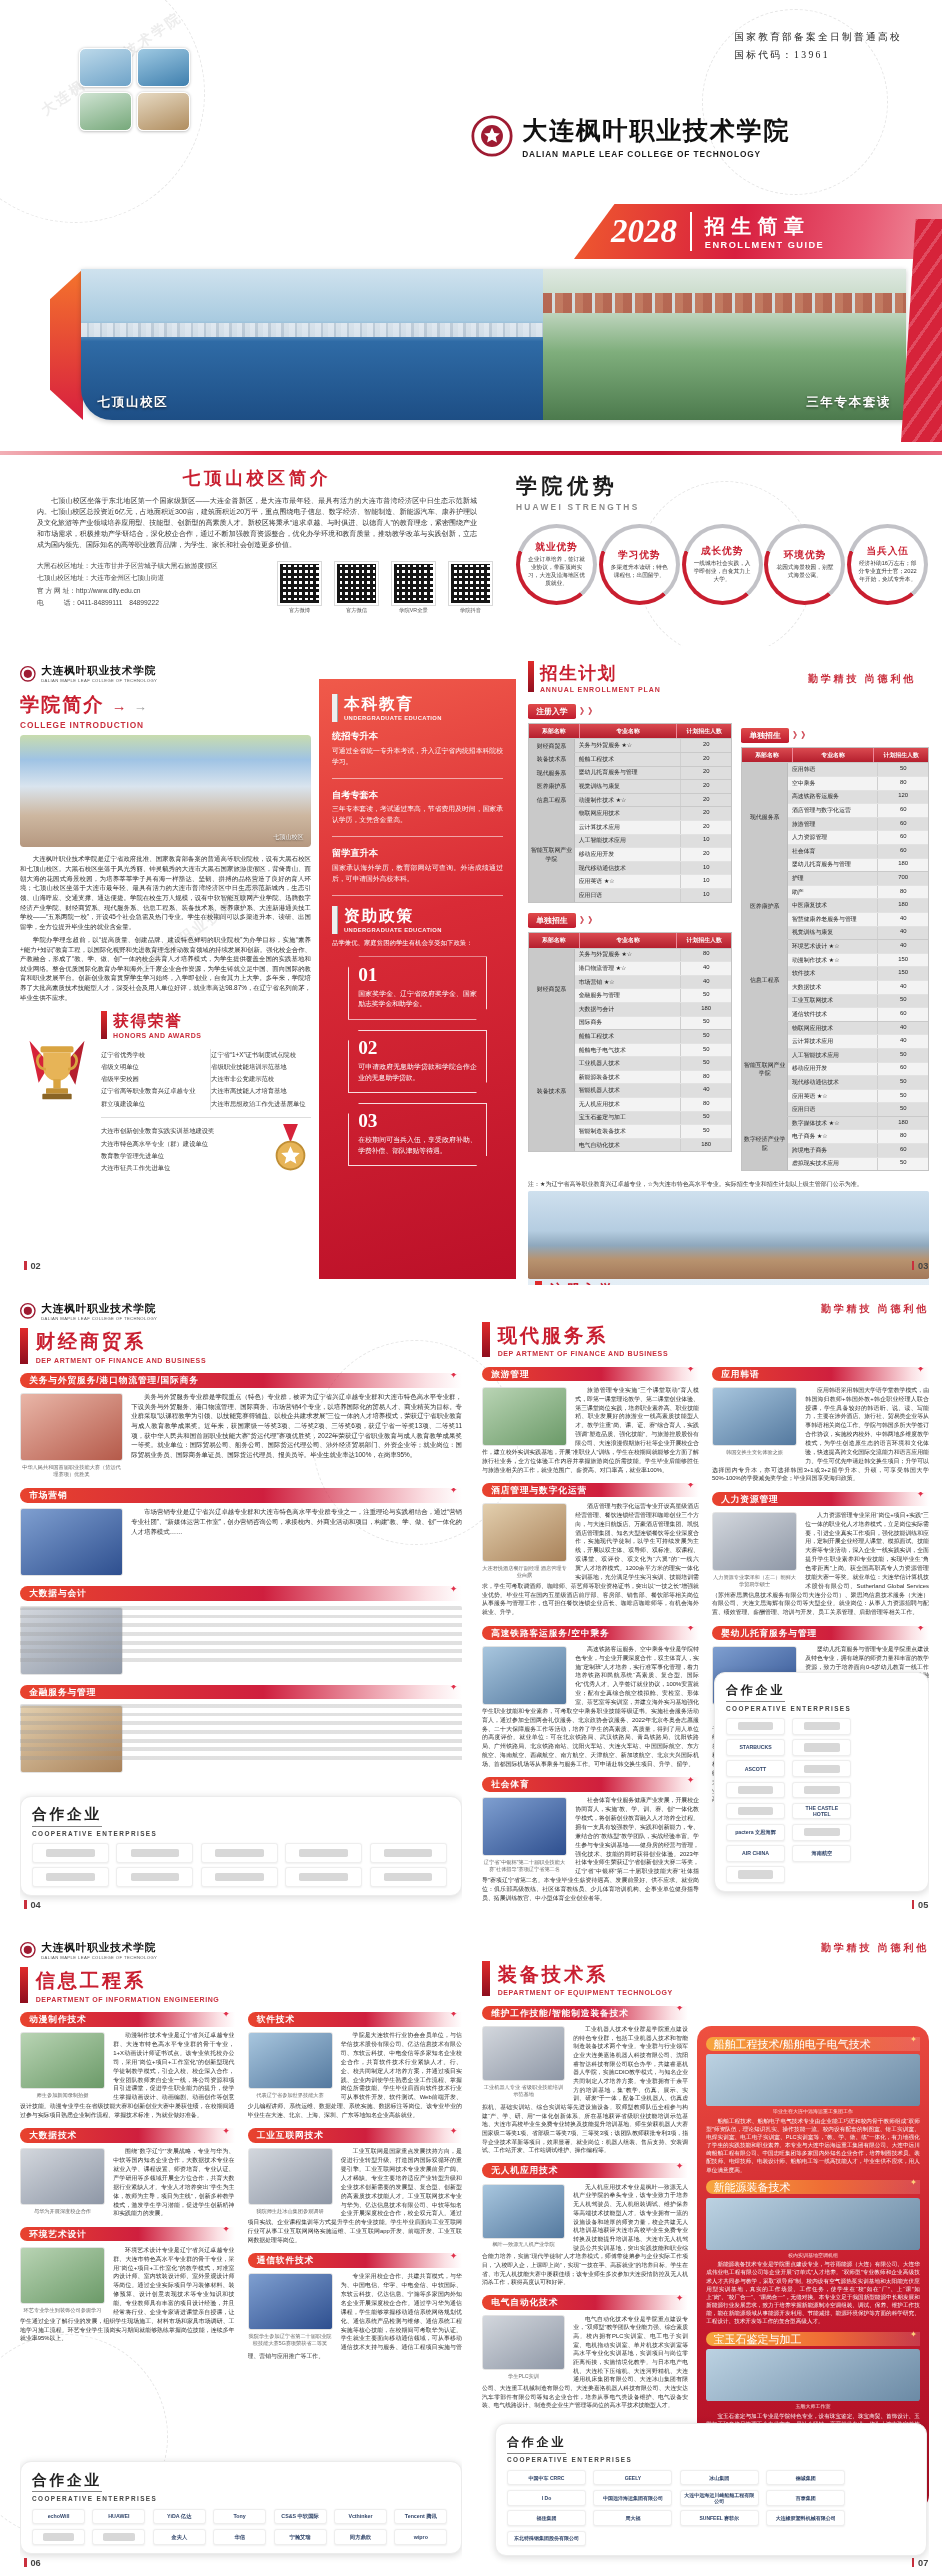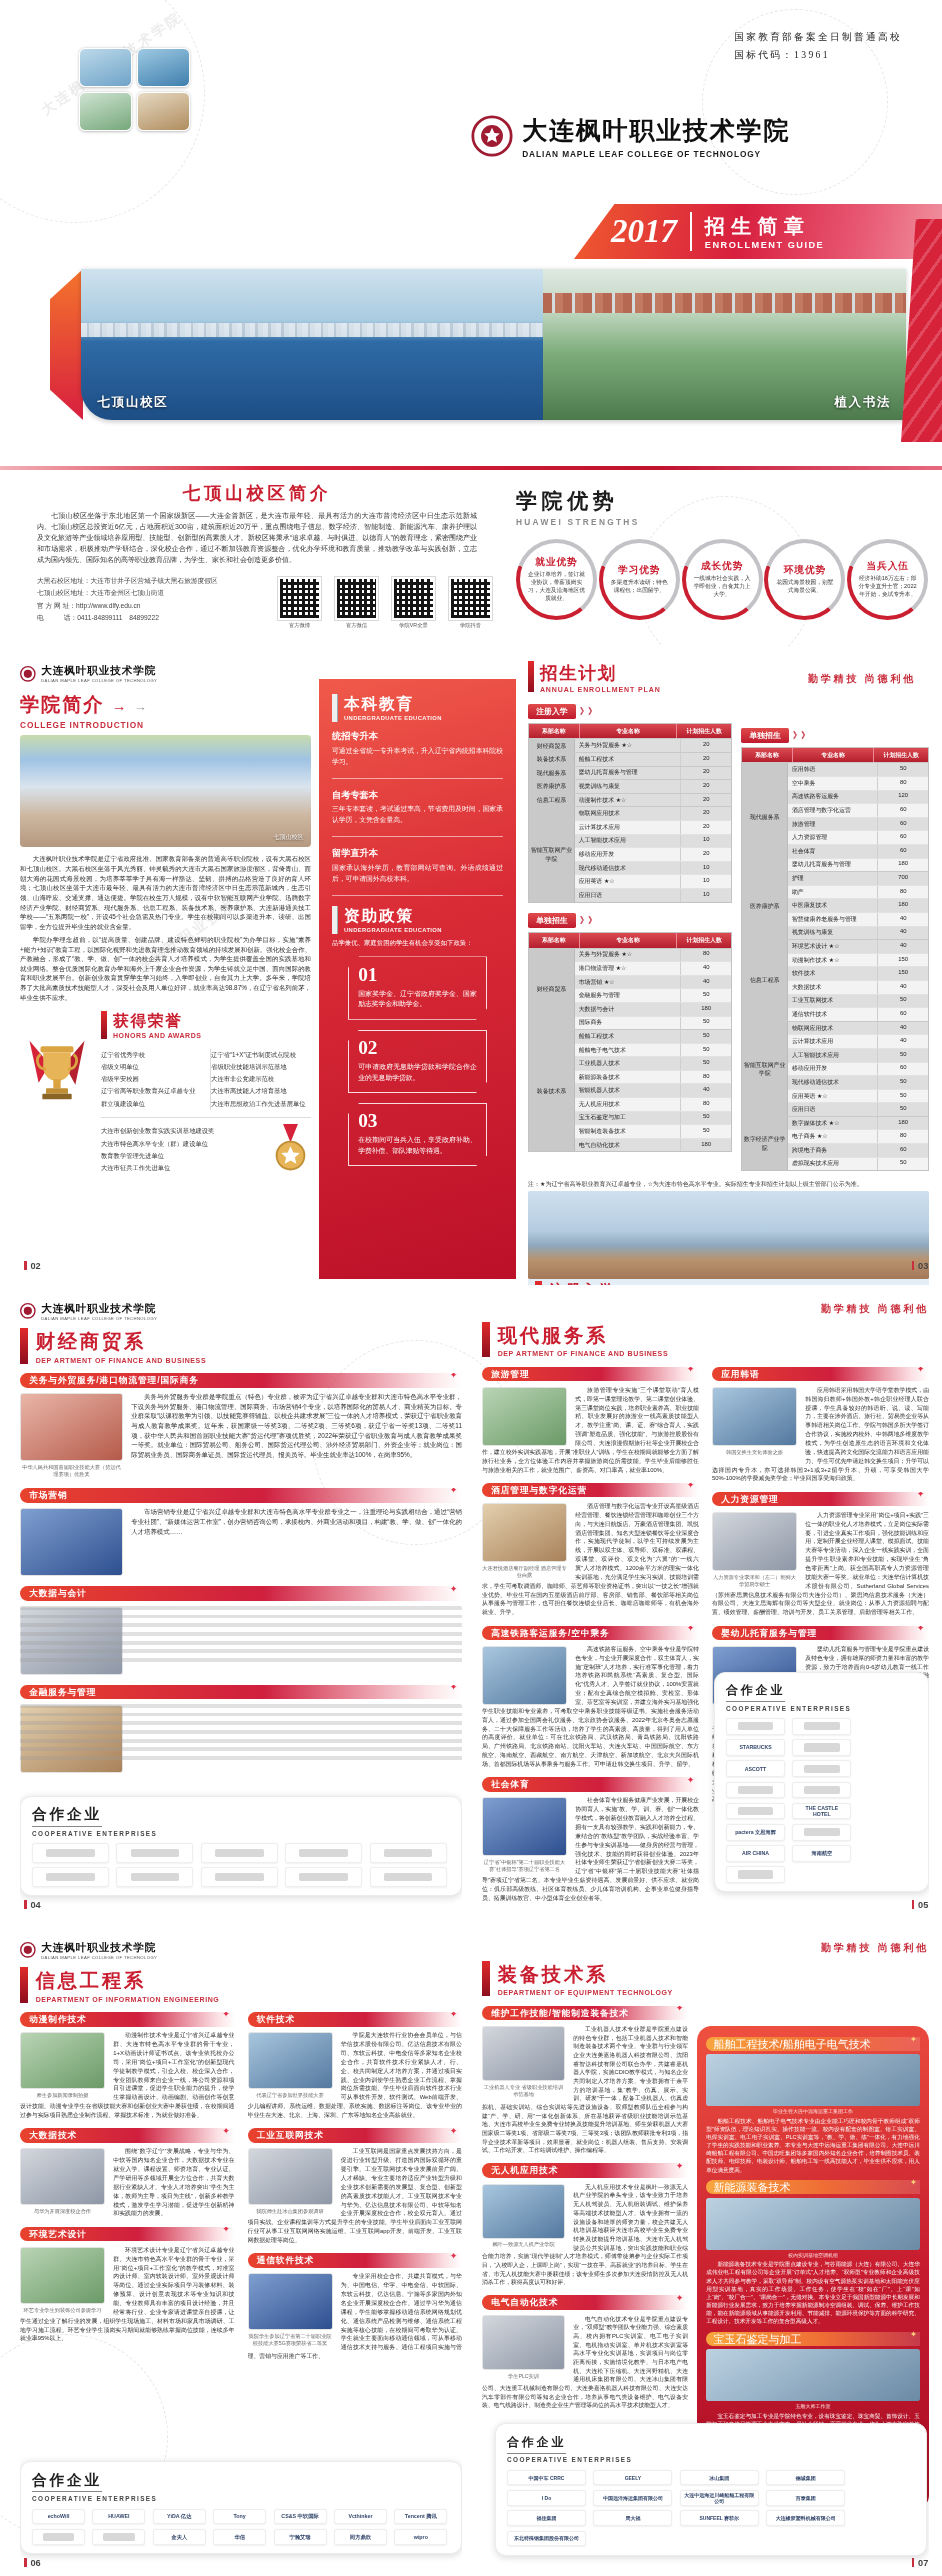--- a/index.html
+++ b/index.html
@@ -181,42 +181,42 @@
         <circle cx="23" cy="23" r="21" fill="none" stroke="#9e1b32" stroke-width="3"></circle>
         <circle cx="23" cy="23" r="12" fill="#9e1b32"></circle>
         <path d="M23 14l2.6 5.6 6 .6-4.5 4 1.3 5.8-5.4-3-5.4 3 1.3-5.8-4.5-4 6-.6z" fill="#fff"></path>
       </svg>
     <div>
       <div class="bn">大连枫叶职业技术学院</div>
       <div class="be">DALIAN MAPLE LEAF COLLEGE OF TECHNOLOGY</div>
     </div>
   </div>
   <div class="banner">
-    <span class="yr">2017</span>
+    <span class="yr">2028</span>
     <span class="bdiv"></span>
     <span>
       <span class="gcn">招生简章</span>
       <span class="gen">ENROLLMENT GUIDE</span>
     </span>
   </div>
   <div class="wedgeL"></div>
   <div class="pmain">
     <div class="pleft">
       <div class="skyline"></div>
       <span class="plabel">七顶山校区</span>
     </div>
     <div class="pright">
       <div class="roofs"></div>
-      <span class="plabel r">植入书法</span>
+      <span class="plabel r">三年专本套读</span>
     </div>
   </div>
   <div class="ribbonR"></div>
 </header>
 
-<section class="band" style="top:459px;height:198px">
+<section class="band" style="top:444px;height:198px">
   <div class="redline"></div>
   <div class="wm" style="right:129px;top:37px;width:175px;height:175px"></div>
   <div class="cint">
     <h2>七顶山校区简介</h2>
     <div class="bodyx">七顶山校区坐落于东北地区第一个国家级新区——大连金普新区，是大连市最年轻、最具有活力的大连市普湾经济区中日生态示范新城内。七顶山校区总投资近6亿元，占地面积近300亩，建筑面积近20万平，重点围绕电子信息、数字经济、智能制造、新能源汽车、康养护理以及文化旅游等产业领域培养应用型、技能型、创新型的高素质人才。新校区将秉承“追求卓越、与时俱进、以德育人”的教育理念，紧密围绕产业和市场需求，积极推动产学研结合，深化校企合作，通过不断加强教育资源整合，优化办学环境和教育质量，推动教学改革与实践创新，立志成为国内领先、国际知名的高等职业教育品牌，为学生、家长和社会创造更多价值。</div>
     <div class="addr">
 
     <div>大黑石校区地址：大连市甘井子区营城子镇大黑石旅游度假区</div>
         <div>七顶山校区地址：大连市金州区七顶山街道</div>
         <div>官 方 网 址：http://www.dlfy.edu.cn</div>

